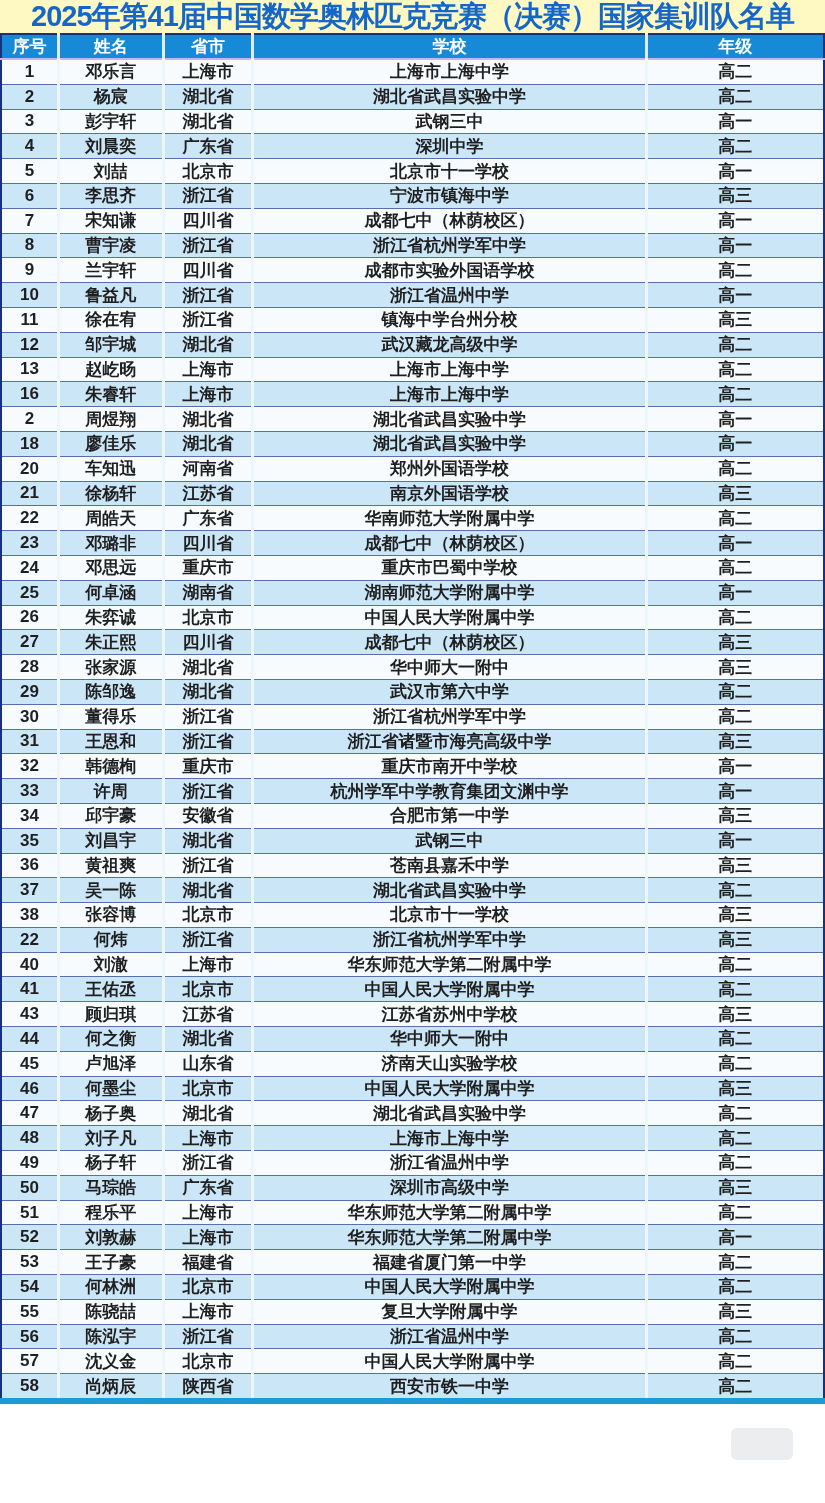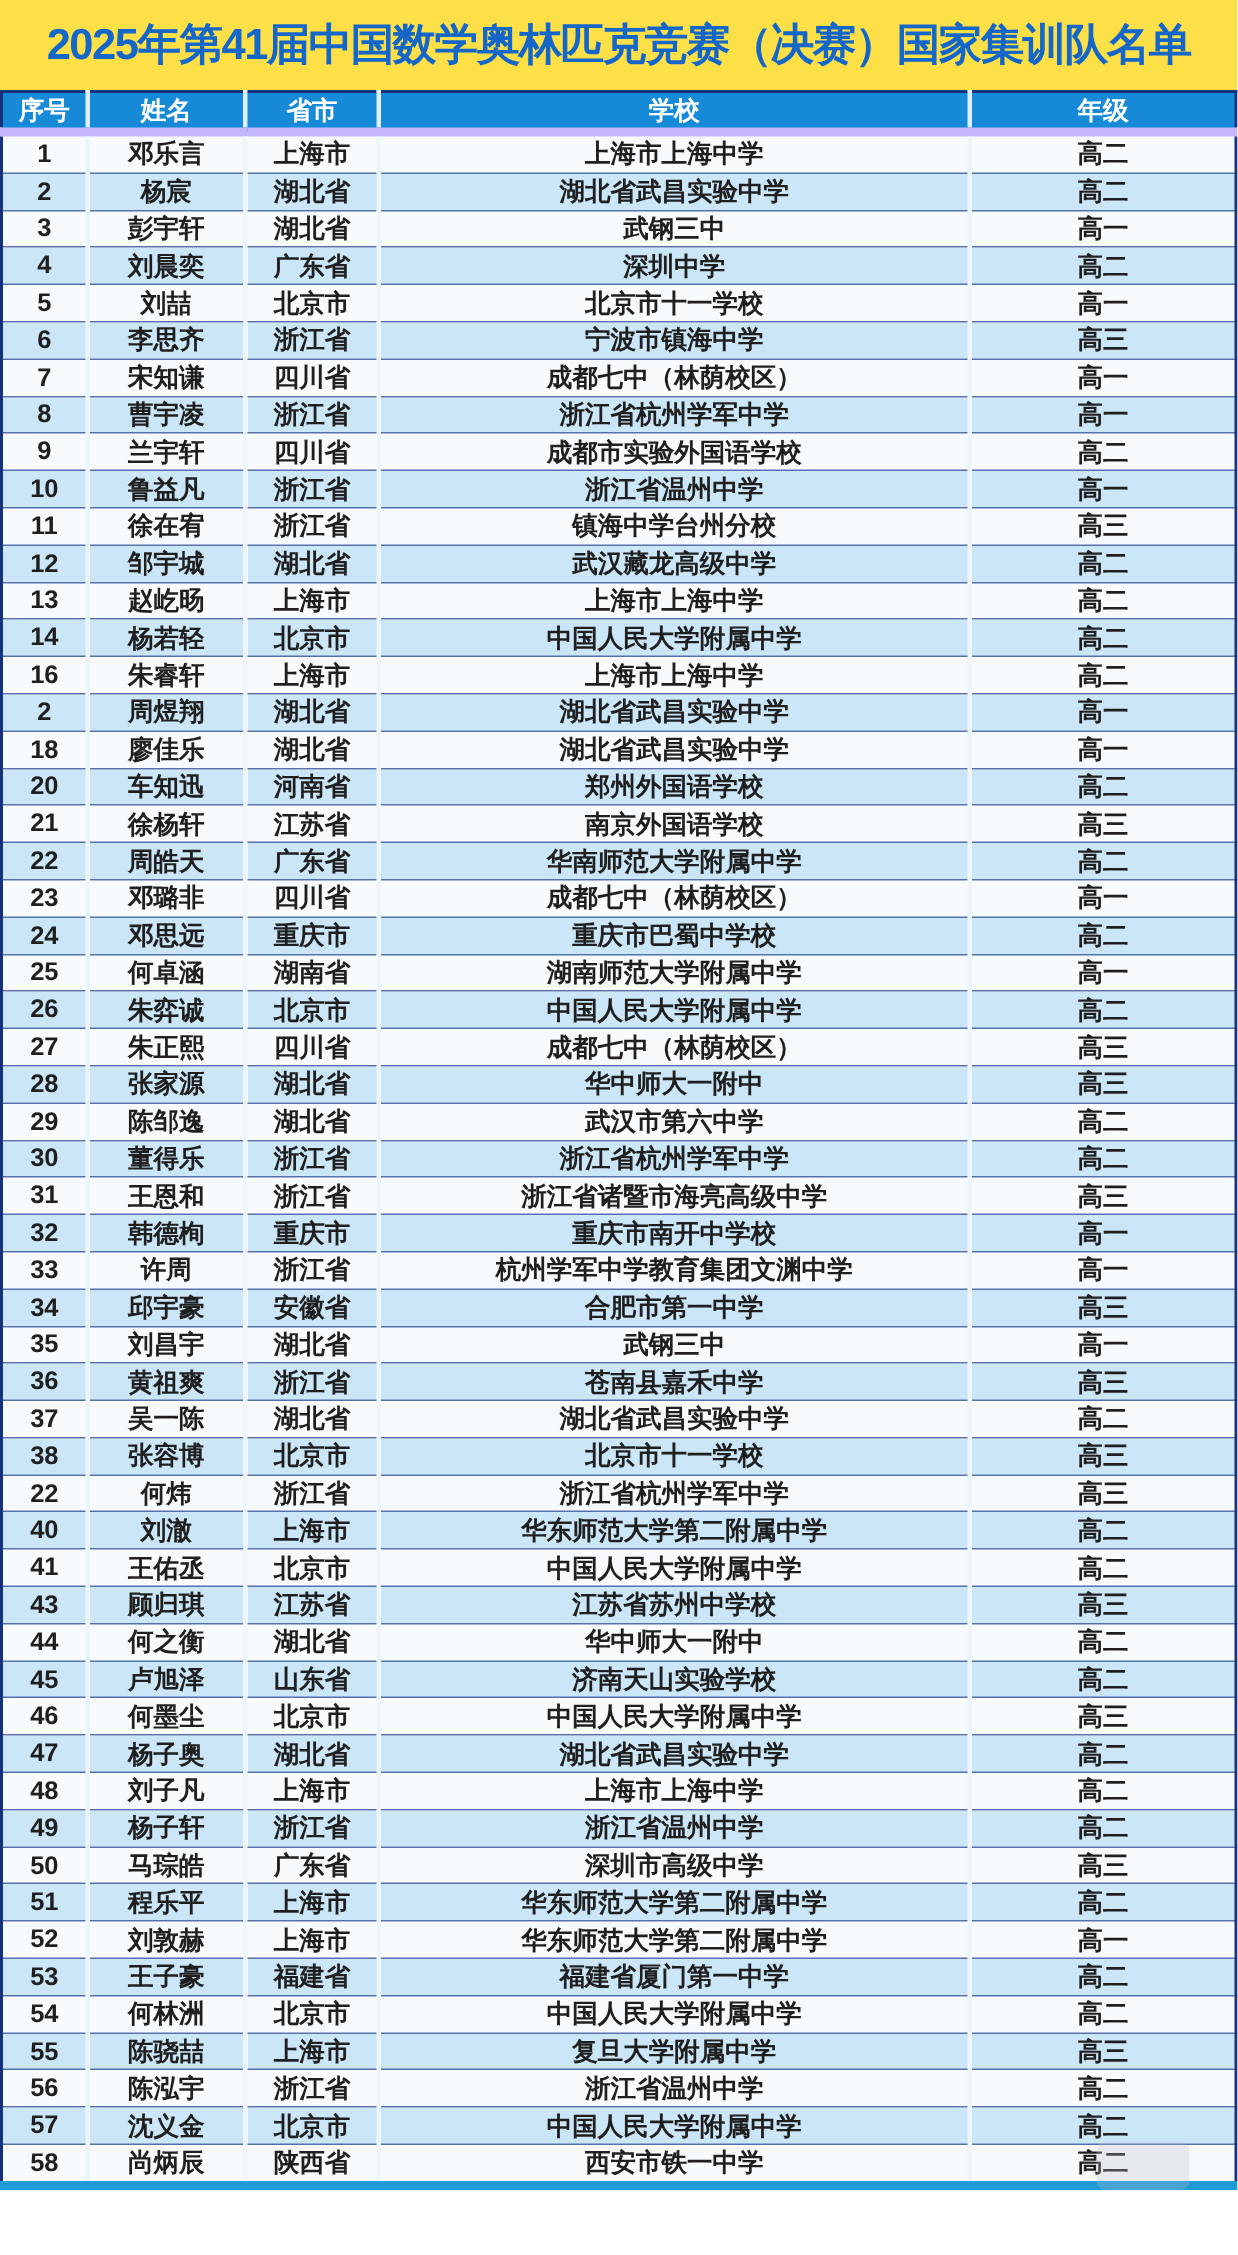--- a/index.html
+++ b/index.html
@@ -11,25 +11,25 @@
     overflow: hidden;
     font-family: "Liberation Sans", "DejaVu Sans", sans-serif;
   }
   .page {
     position: relative;
     width: 825px;
     height: 1503px;
     background: #ffffff;
   }
   .title-bar {
-    height: 60px;
+    height: 33px;
     display: flex;
     align-items: center;
     justify-content: center;
-    background: #fde047;
+    background: #fef9c3;
   }
   .title-text {
     color: #1566c9;
     font-size: 29px;
     font-weight: 700;
     letter-spacing: -1px;
     white-space: nowrap;
   }
   table.roster {
     width: 825px;
@@ -47,21 +47,21 @@
   col.c-grade   { width: 21.6%; }
   thead th {
     background: #168ad6;
     color: #ffffff;
     font-size: 17px;
     font-weight: 700;
     height: 23px;
     padding: 0;
     text-align: center;
     border-left: 3px solid rgba(255,255,255,0.85);
-    border-bottom: 6px solid #c4b5fd;
+    border-bottom: 2px solid #c4b5fd;
   }
   thead th:first-child { border-left: none; }
   tbody td {
     height: 23.8px;
     padding: 0;
     text-align: center;
     font-size: 17px;
     font-weight: 700;
     color: #1f1f1f;
     border-top: 1px solid #5570ab;
@@ -208,27 +208,20 @@
   </tr>
 
   <tr>
     <td>13</td>
     <td>赵屹旸</td>
     <td>上海市</td>
     <td>上海市上海中学</td>
     <td>高二</td>
   </tr>
 
-  <tr>
-    <td>14</td>
-    <td>杨若轻</td>
-    <td>北京市</td>
-    <td>中国人民大学附属中学</td>
-    <td>高二</td>
-  </tr>
 
 
   <tr>
     <td>16</td>
     <td>朱睿轩</td>
     <td>上海市</td>
     <td>上海市上海中学</td>
     <td>高二</td>
   </tr>
 

